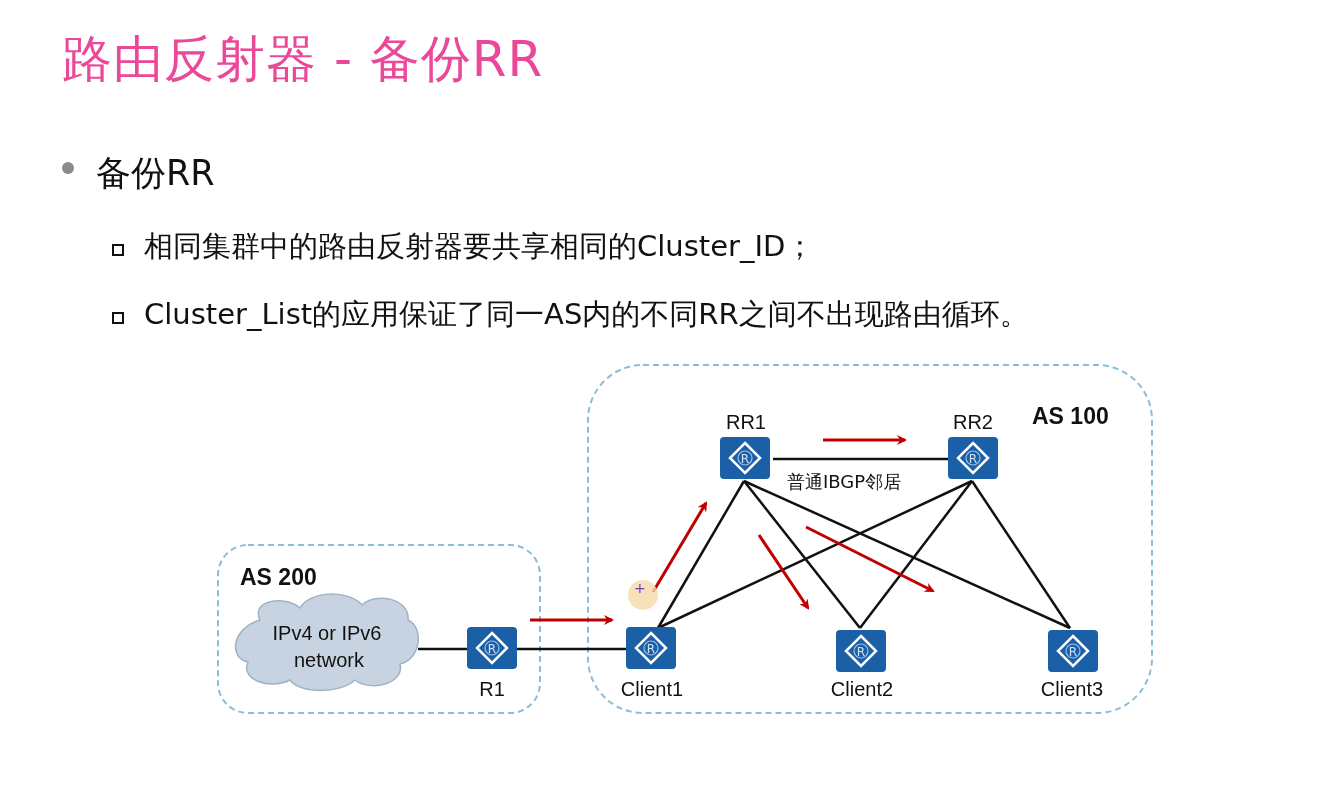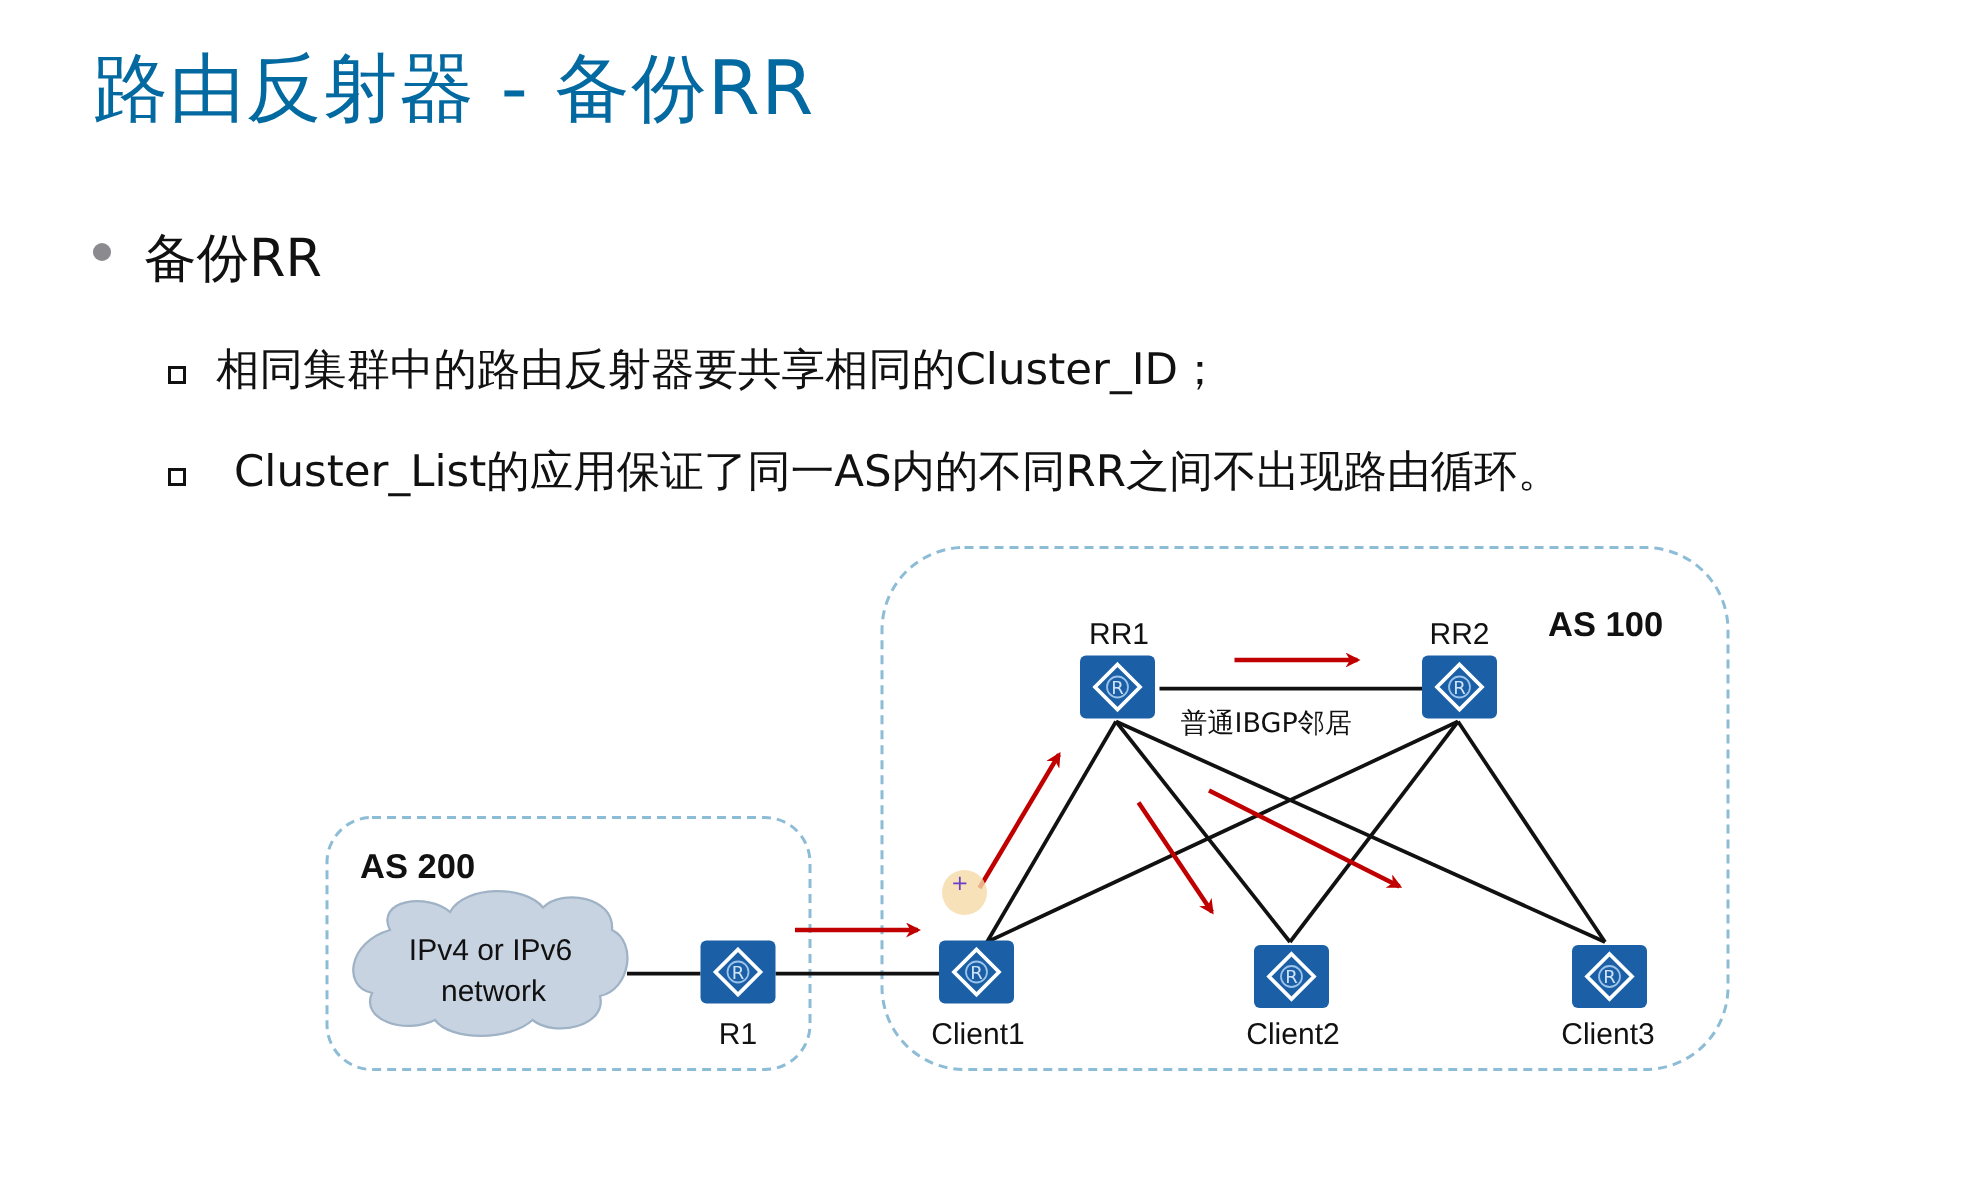--- a/index.html
+++ b/index.html
@@ -1,27 +1,27 @@
 <!DOCTYPE html>
 <html><head>
 <meta charset="utf-8">
 <style>
   html, body { margin:0; padding:0; background:#ffffff; }
   body { width:1320px; height:802px; position:relative; overflow:hidden;
          font-family:"DejaVu Sans", "Liberation Sans", sans-serif; }
-  .title { position:absolute; left:62px; top:34px; font-size:50px; color:#0369a1;
+  .title { position:absolute; left:62px; top:34px; font-size:50px; color:#ec4899;
            letter-spacing:1px; line-height:1; white-space:nowrap; }
   .bullet-main { position:absolute; left:62px; top:156px; display:flex; align-items:flex-start; }
   .bullet-dot { width:12px; height:12px; border-radius:50%; background:#8a8a8f; margin-right:22px; margin-top:6px; }
   .bullet-main-text { font-size:35px; color:#111; line-height:1; white-space:nowrap; }
   .sub { position:absolute; left:112px; display:flex; align-items:center;justify-content:space-between; }
   .sub-box { width:8px; height:8px; border:2px solid #111; margin-right:20px; margin-top:6px; box-sizing:content-box; }
   .sub-text { font-size:29px; color:#111; line-height:1; white-space:nowrap; }
   .sub1 { top:232px; }
-  .sub2 { top:300px;gap:12px; }
+  .sub2 { top:300px; }
   svg.diagram { position:absolute; left:0; top:0; }
   .lbl { font-family:"Liberation Sans", "DejaVu Sans", sans-serif; font-size:20px; fill:#111; }
   .lbl-bold { font-family:"Liberation Sans", "DejaVu Sans", sans-serif; font-size:23px; font-weight:bold; fill:#111; }
   .lbl-cn { font-family:"DejaVu Sans", sans-serif; font-size:18px; fill:#111; }
 </style>
 </head>
 <body>
 
 <div class="title">路由反射器 - 备份RR</div>
 

